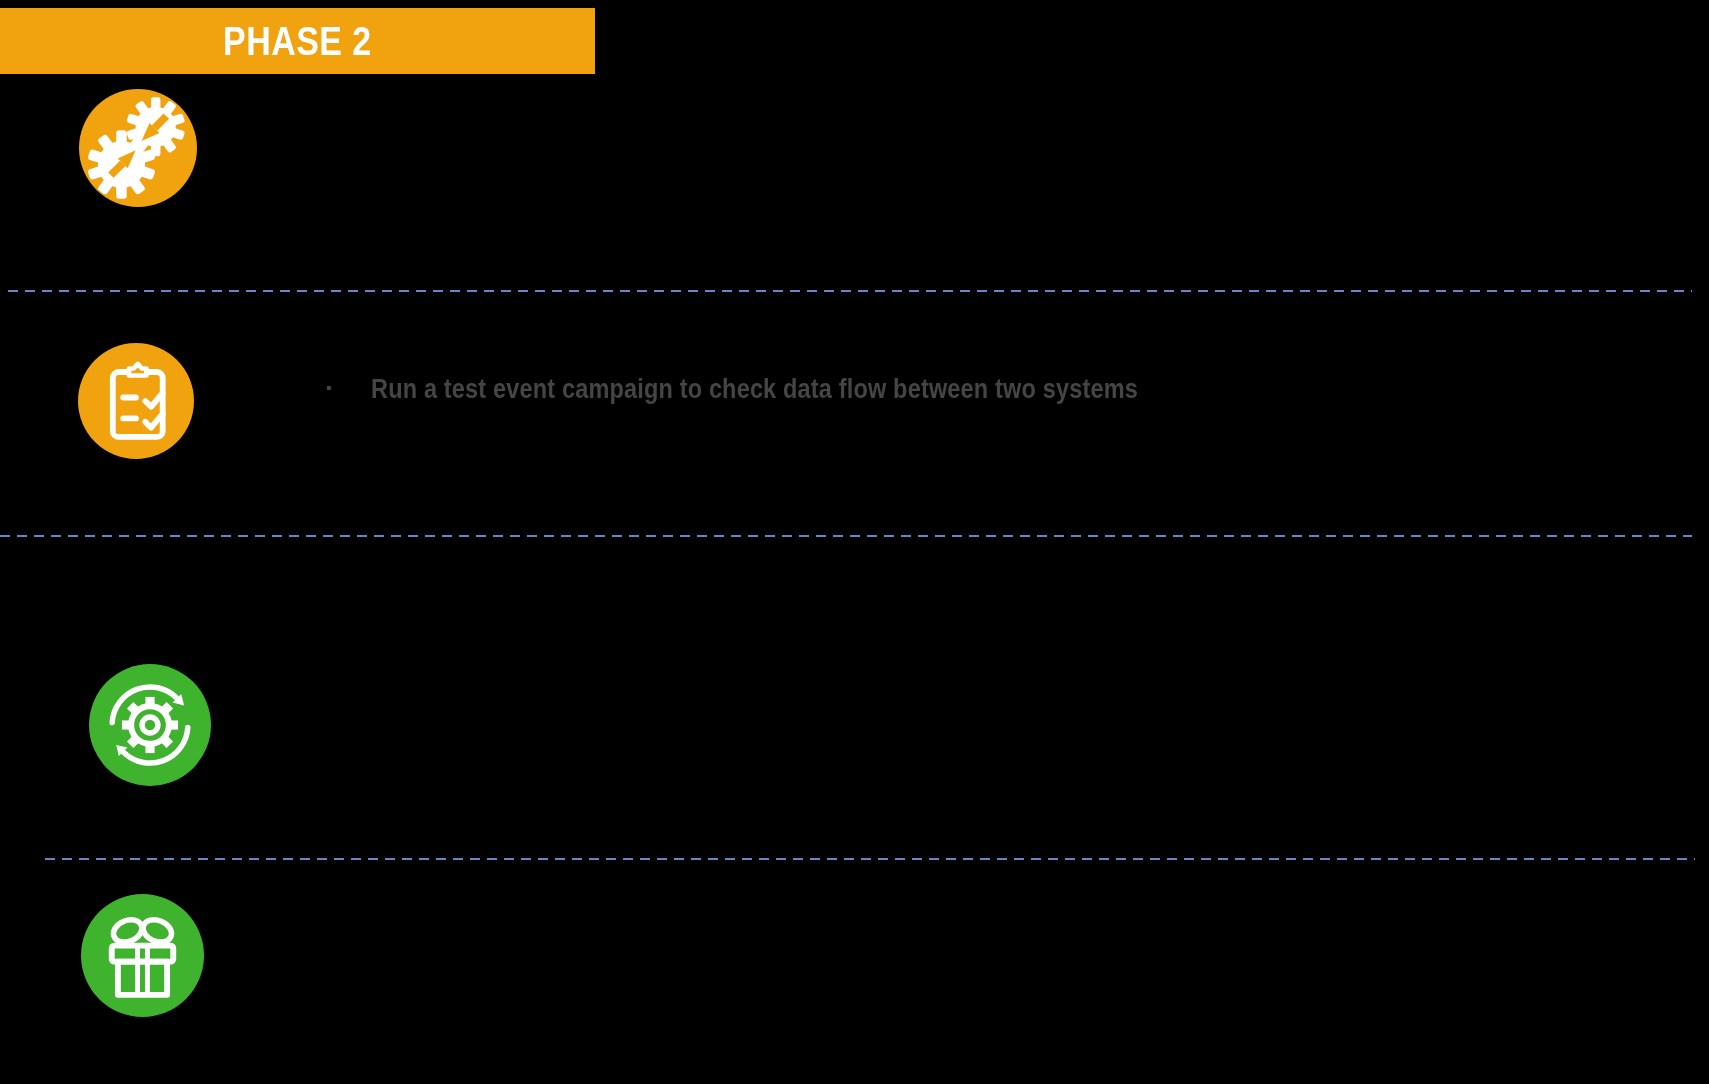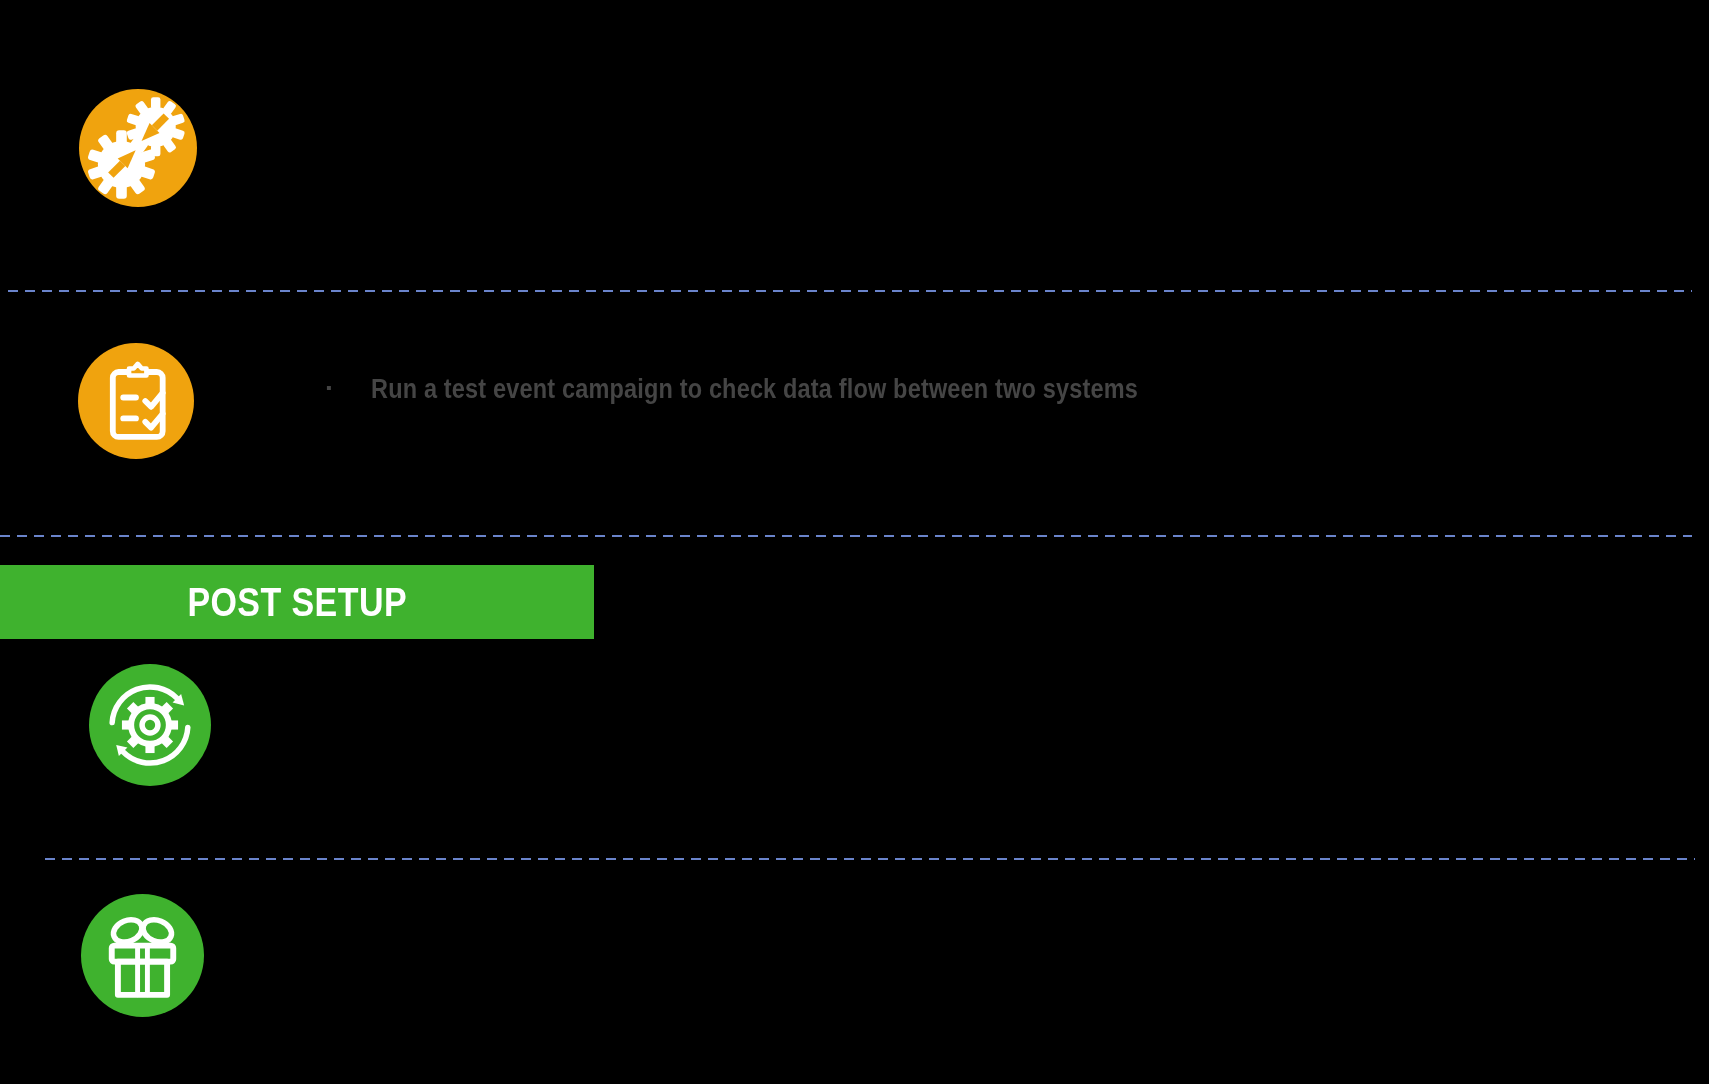--- a/index.html
+++ b/index.html
@@ -33,20 +33,23 @@
     position:absolute;left:371px;top:374px;color:#454545;
     font-size:27px;font-weight:700;line-height:30px;white-space:nowrap;
     transform:scaleX(.87);transform-origin:left center;letter-spacing:.2px;
   }
 </style>
 </head>
 <body>
 
 <div class="stage">
 
+  <div class="banner phase2">
+    <span class="banner-label">PHASE 2</span>
+  </div>
 
   <div class="icon-wrap" style="left:79px;top:89px;">
     <svg width="118" height="118" viewBox="0 0 100 100">
       <circle cx="50" cy="50" r="50" fill="#F0A30E"></circle>
 
       <g transform="translate(36,64)">
         <g fill="#ffffff">
           <rect x="-4.5" y="-29" width="9" height="12" rx="2.5"></rect>
           <rect x="-4.5" y="-29" width="9" height="12" rx="2.5" transform="rotate(36)"></rect>
           <rect x="-4.5" y="-29" width="9" height="12" rx="2.5" transform="rotate(72)"></rect>
@@ -99,23 +102,20 @@
     </svg>
   </div>
 
   <div class="bullet-row">
     <span class="bullet-marker">▪</span>
     <span class="bullet-text">Run a test event campaign to check data flow between two systems</span>
   </div>
 
   <div class="dashline dash2"></div>
 
-  <div class="banner postsetup">
-    <span class="banner-label">POST SETUP</span>
-  </div>
 
   <div class="icon-wrap" style="left:89px;top:664px;">
     <svg width="122" height="122" viewBox="0 0 100 100">
       <circle cx="50" cy="50" r="50" fill="#3FB22E"></circle>
       <g transform="translate(50,50)" stroke="#ffffff" fill="none">
         <g stroke-width="7.5">
           <path d="M0 -23 V -16"></path>
           <path d="M0 -23 V -16" transform="rotate(45)"></path>
           <path d="M0 -23 V -16" transform="rotate(90)"></path>
           <path d="M0 -23 V -16" transform="rotate(135)"></path>

